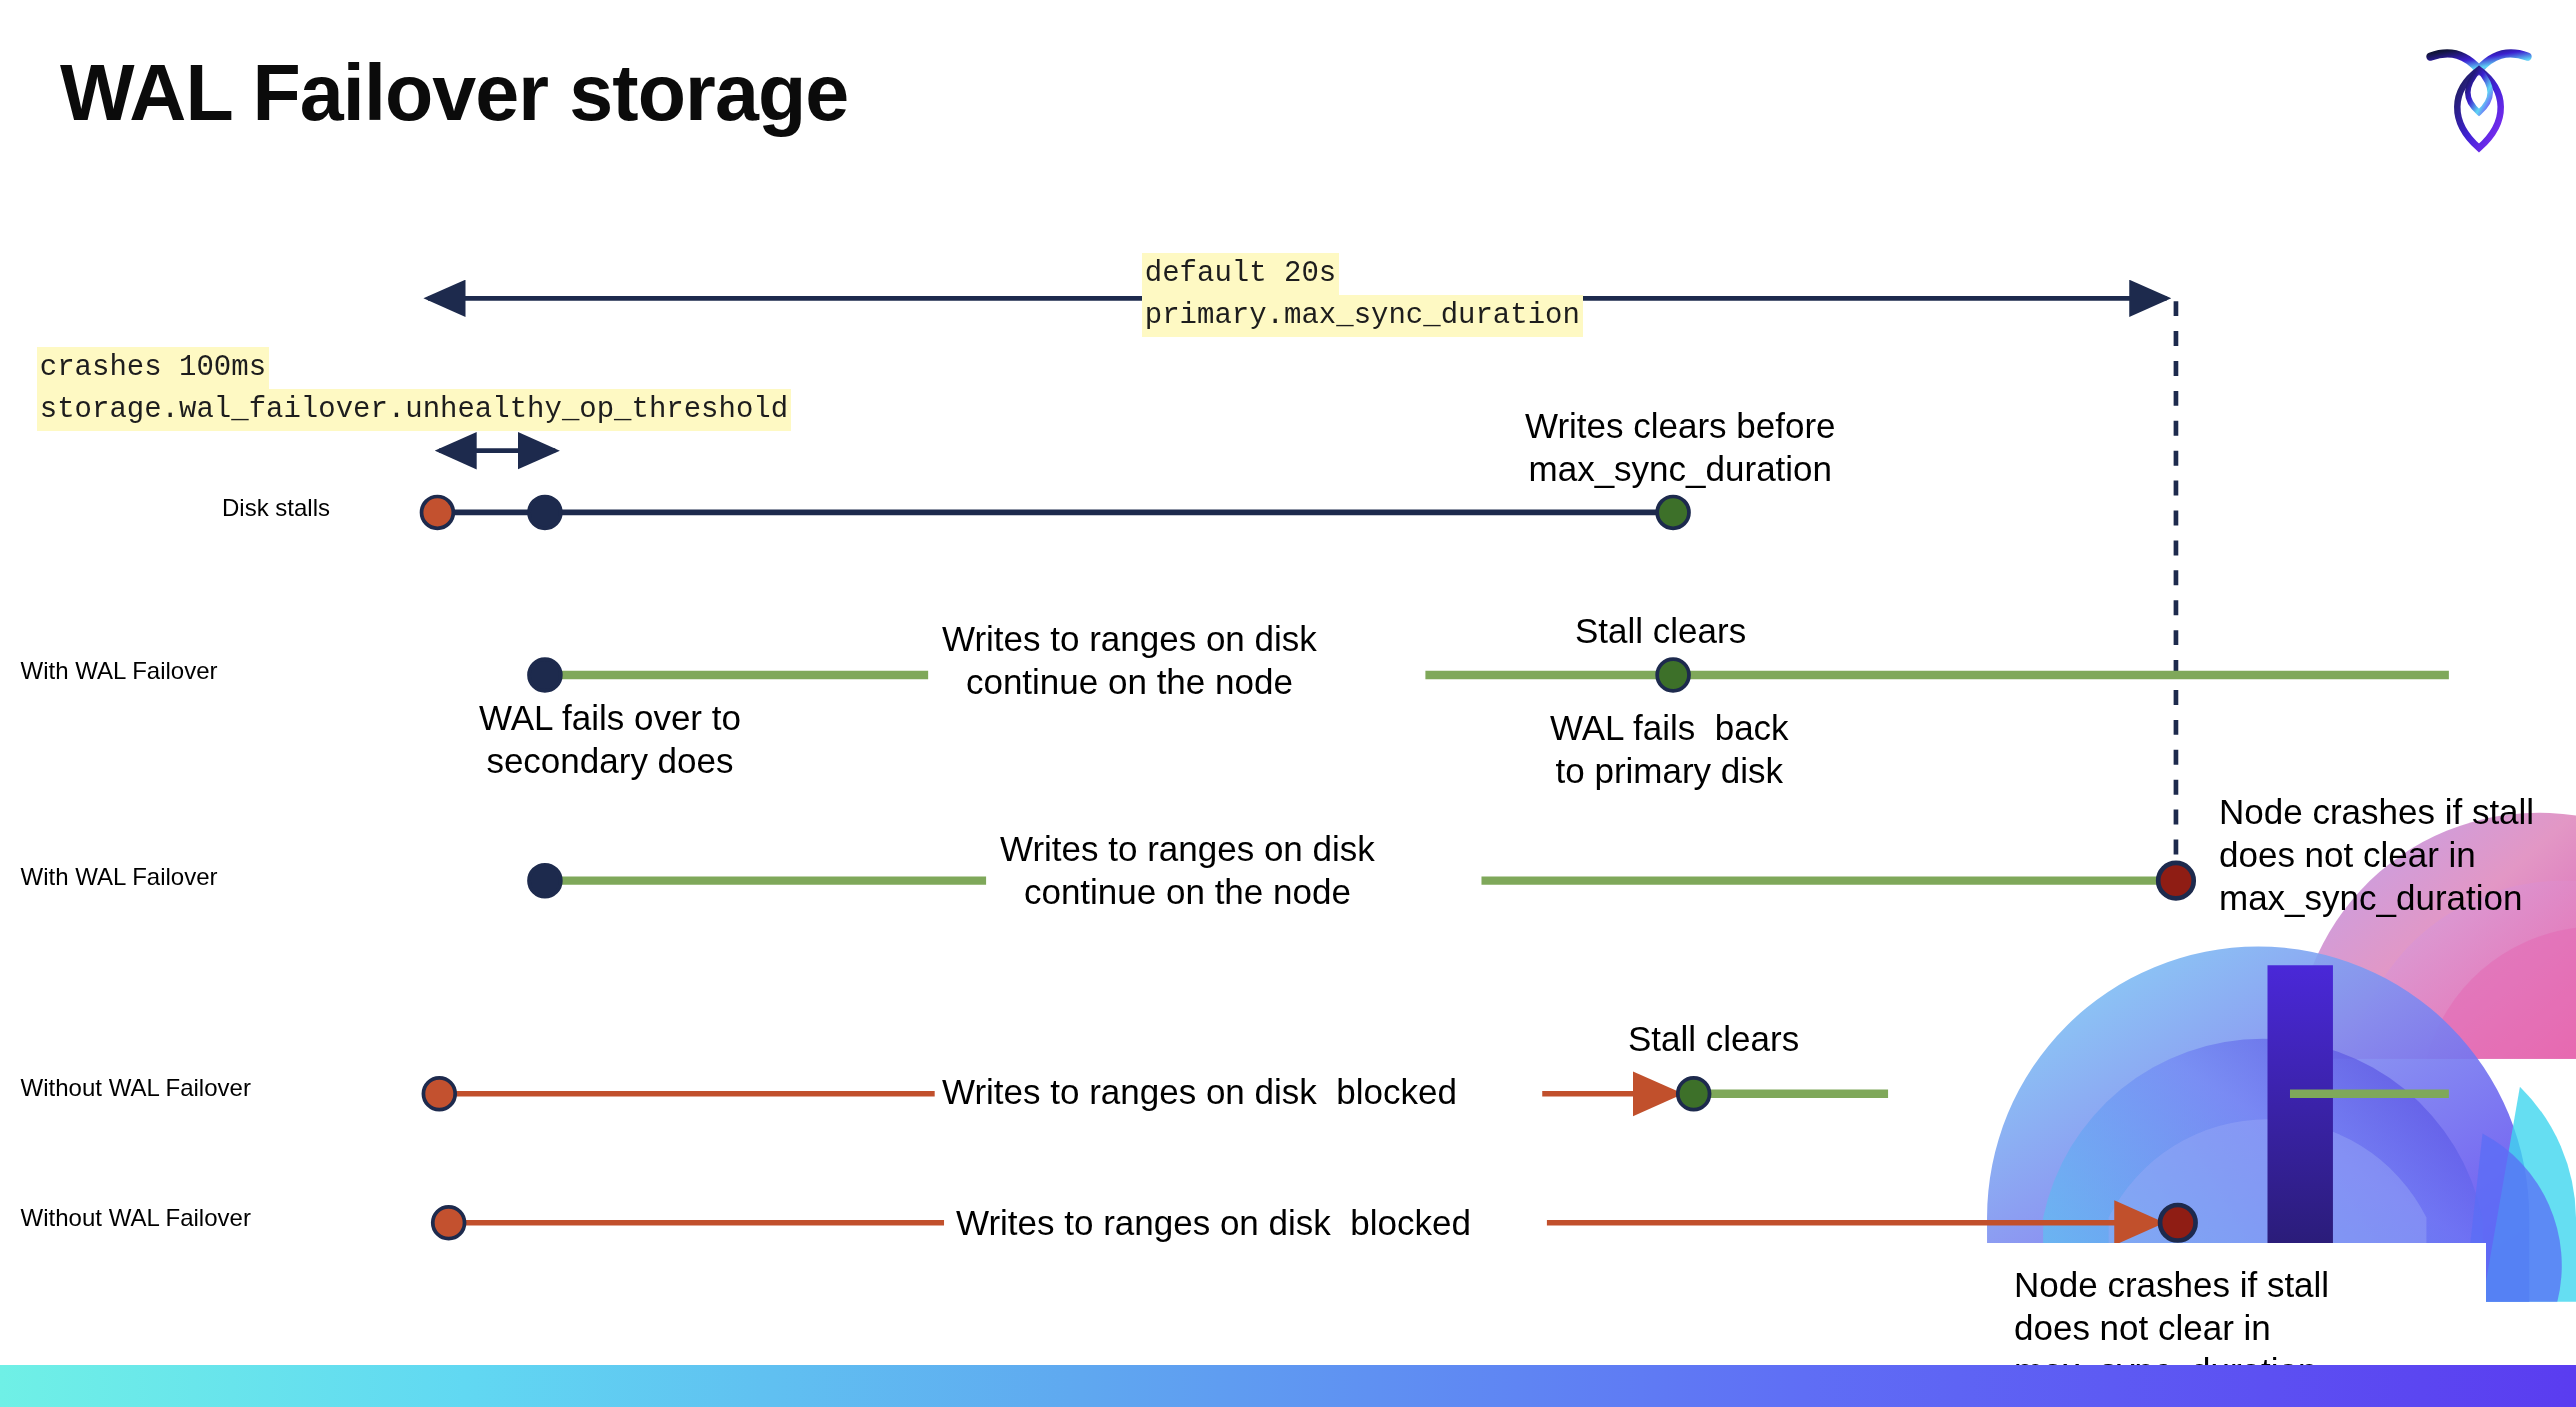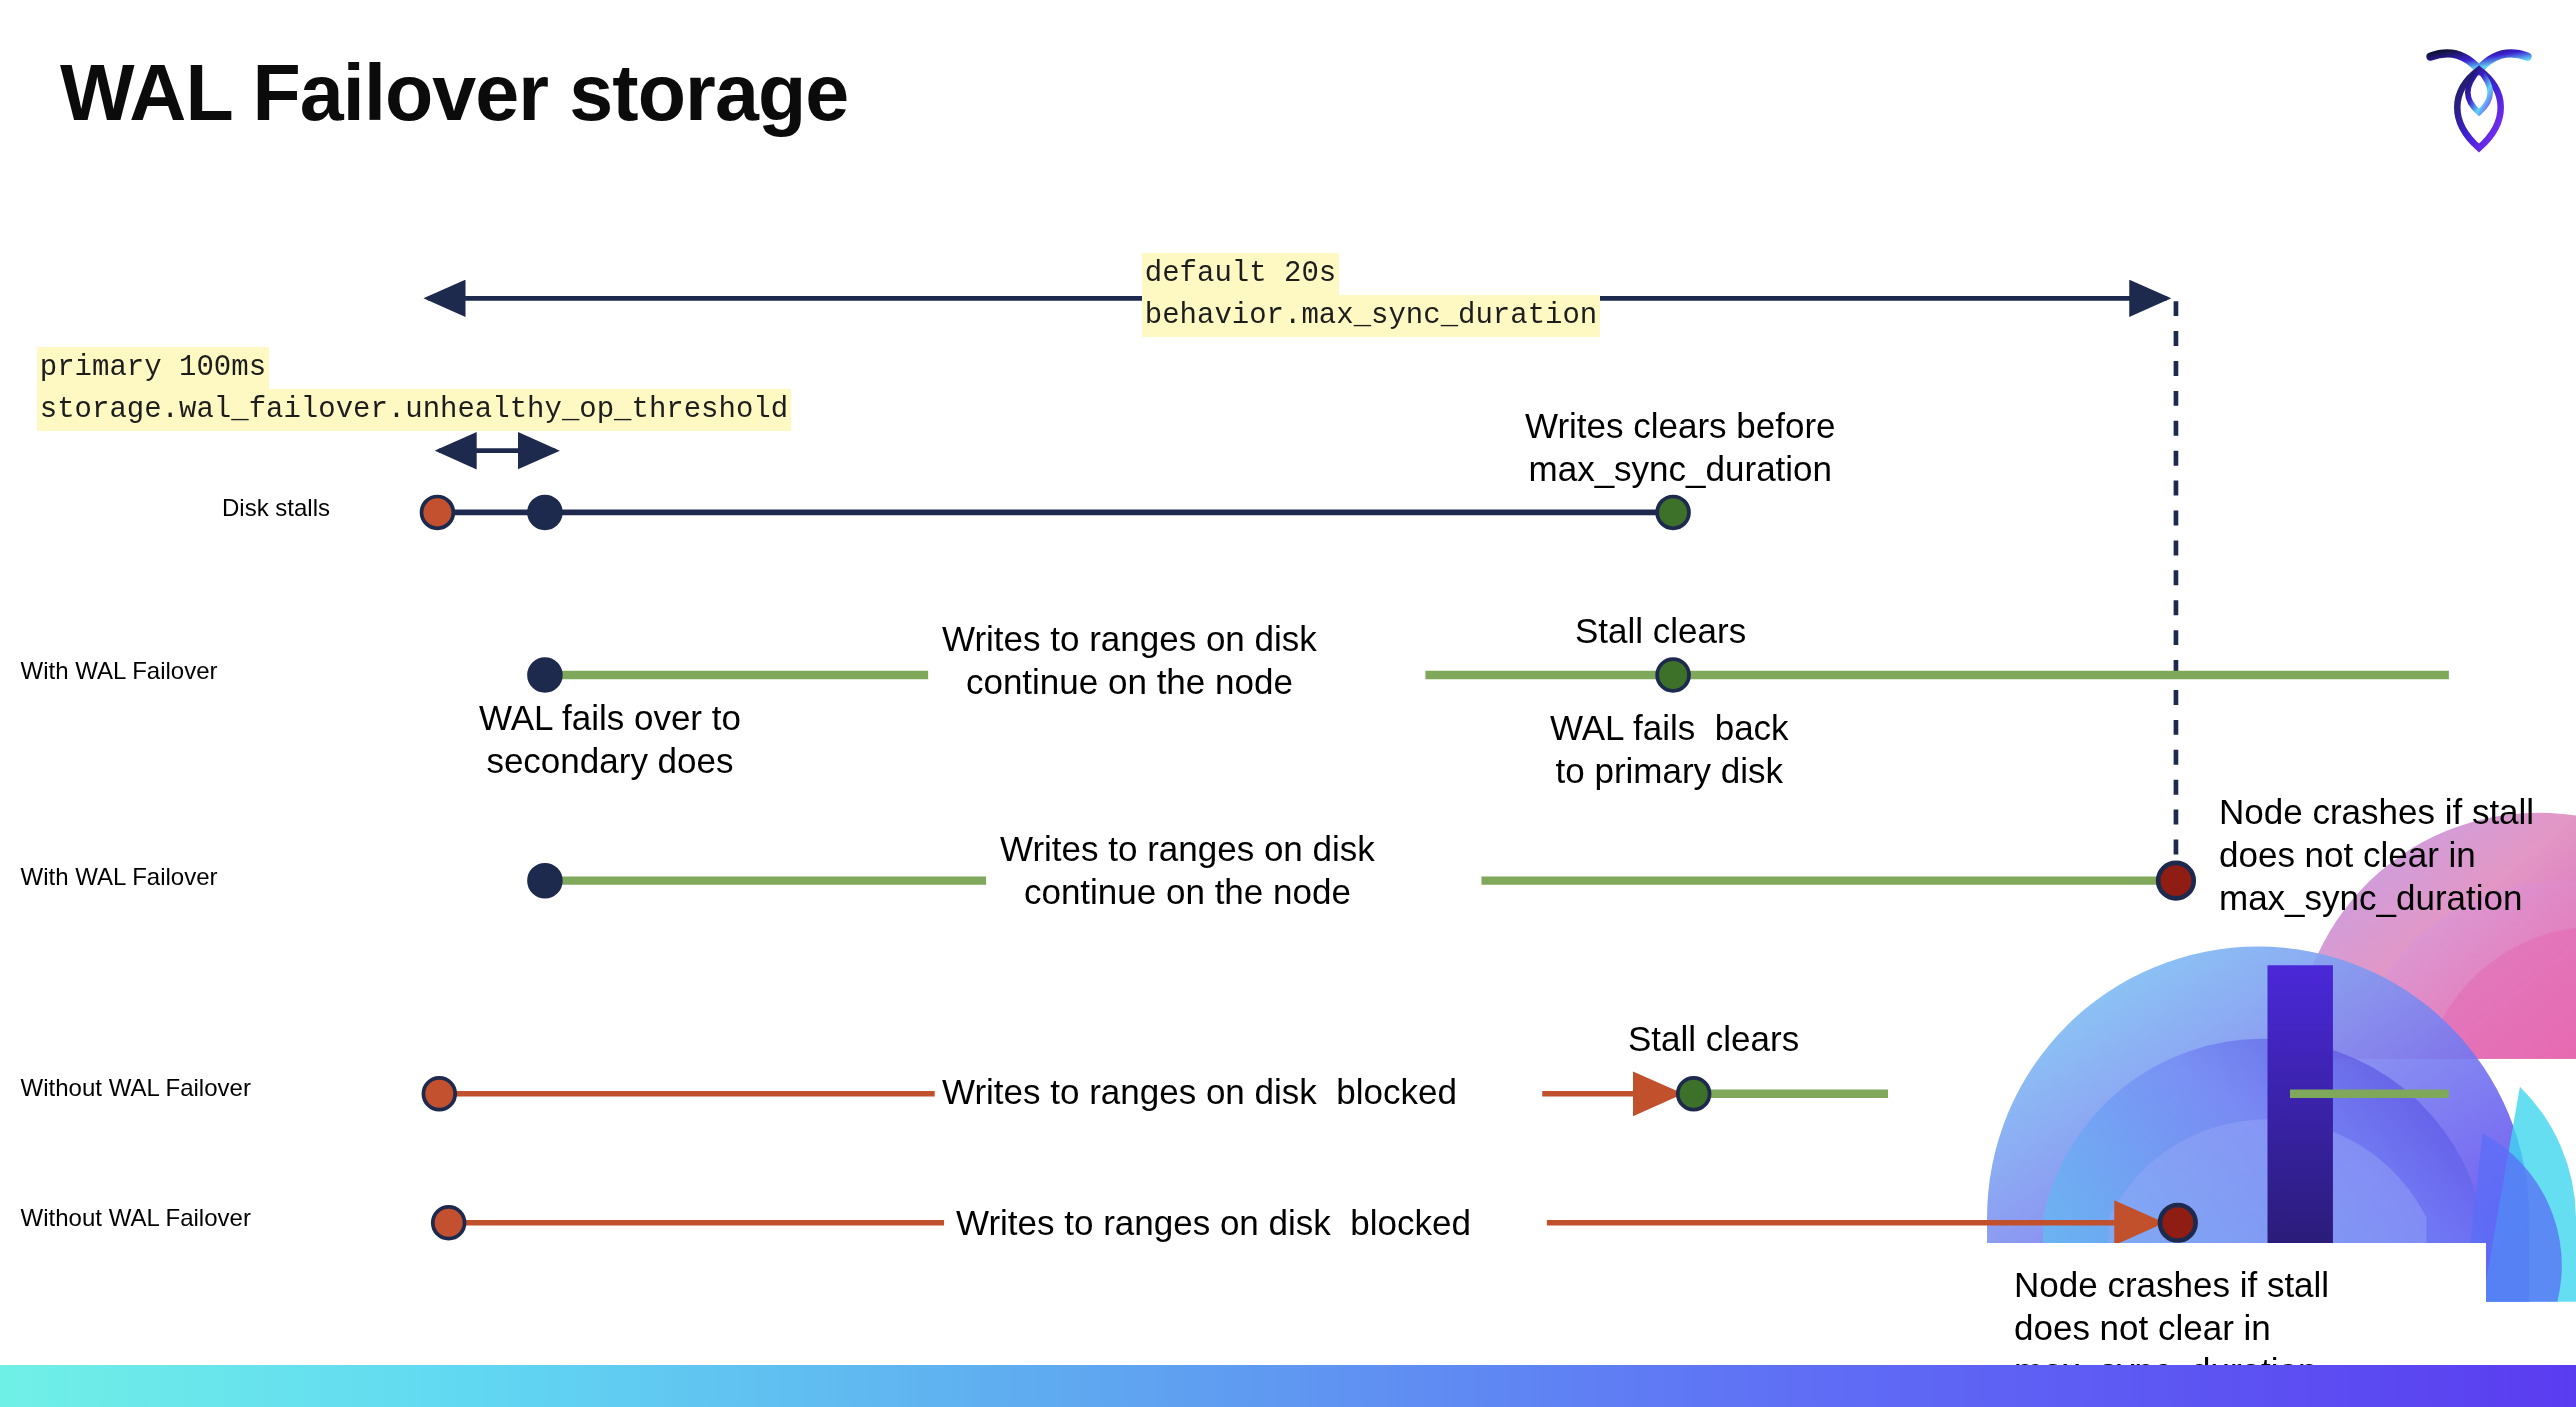--- a/index.html
+++ b/index.html
@@ -264,25 +264,25 @@
     <g>
       <line x1="480" y1="1308" x2="1010" y2="1308" stroke="#c1502c" stroke-width="6"></line>
       <line x1="1655" y1="1308" x2="2310" y2="1308" stroke="#c1502c" stroke-width="6" marker-end="url(#arrow-red-end)"></line>
       <circle cx="480" cy="1308" r="17" fill="#c3512f" stroke="#1d2a4d" stroke-width="4"></circle>
       <circle cx="2330" cy="1308" r="19" fill="#8f1d14" stroke="#1d2a4d" stroke-width="5"></circle>
     </g>
   </svg>
 
   <div class="code-chip" id="chip-max-sync">
     <span>default 20s</span><br>
-    <span>behavior.max_sync_duration</span>
+    <span>primary.max_sync_duration</span>
   </div>
 
   <div class="code-chip" id="chip-unhealthy">
-    <span>primary 100ms</span><br>
+    <span>crashes 100ms</span><br>
     <span>storage.wal_failover.unhealthy_op_threshold</span>
   </div>
 
   <div class="row-label" id="label-disk-stalls">Disk stalls</div>
   <div class="row-label" id="label-with-1">With WAL Failover</div>
   <div class="row-label" id="label-with-2">With WAL Failover</div>
   <div class="row-label" id="label-without-1">Without WAL Failover</div>
   <div class="row-label" id="label-without-2">Without WAL Failover</div>
 
   <div class="note" id="note-stall-clears-before">Writes clears before

